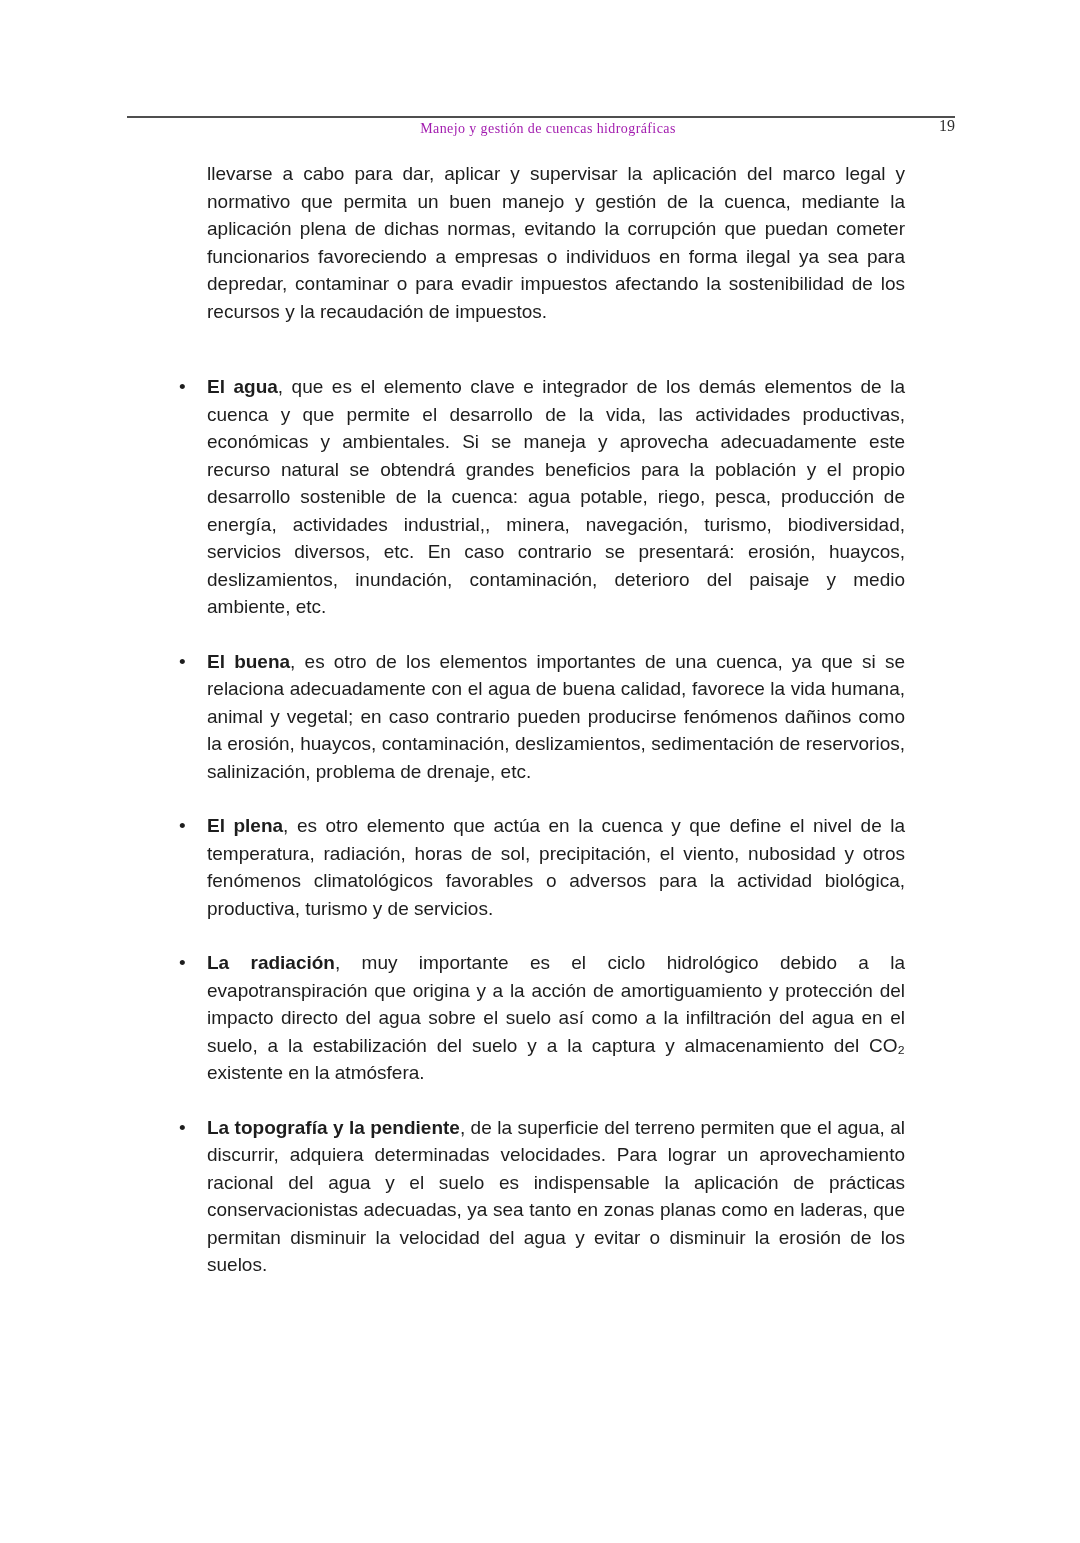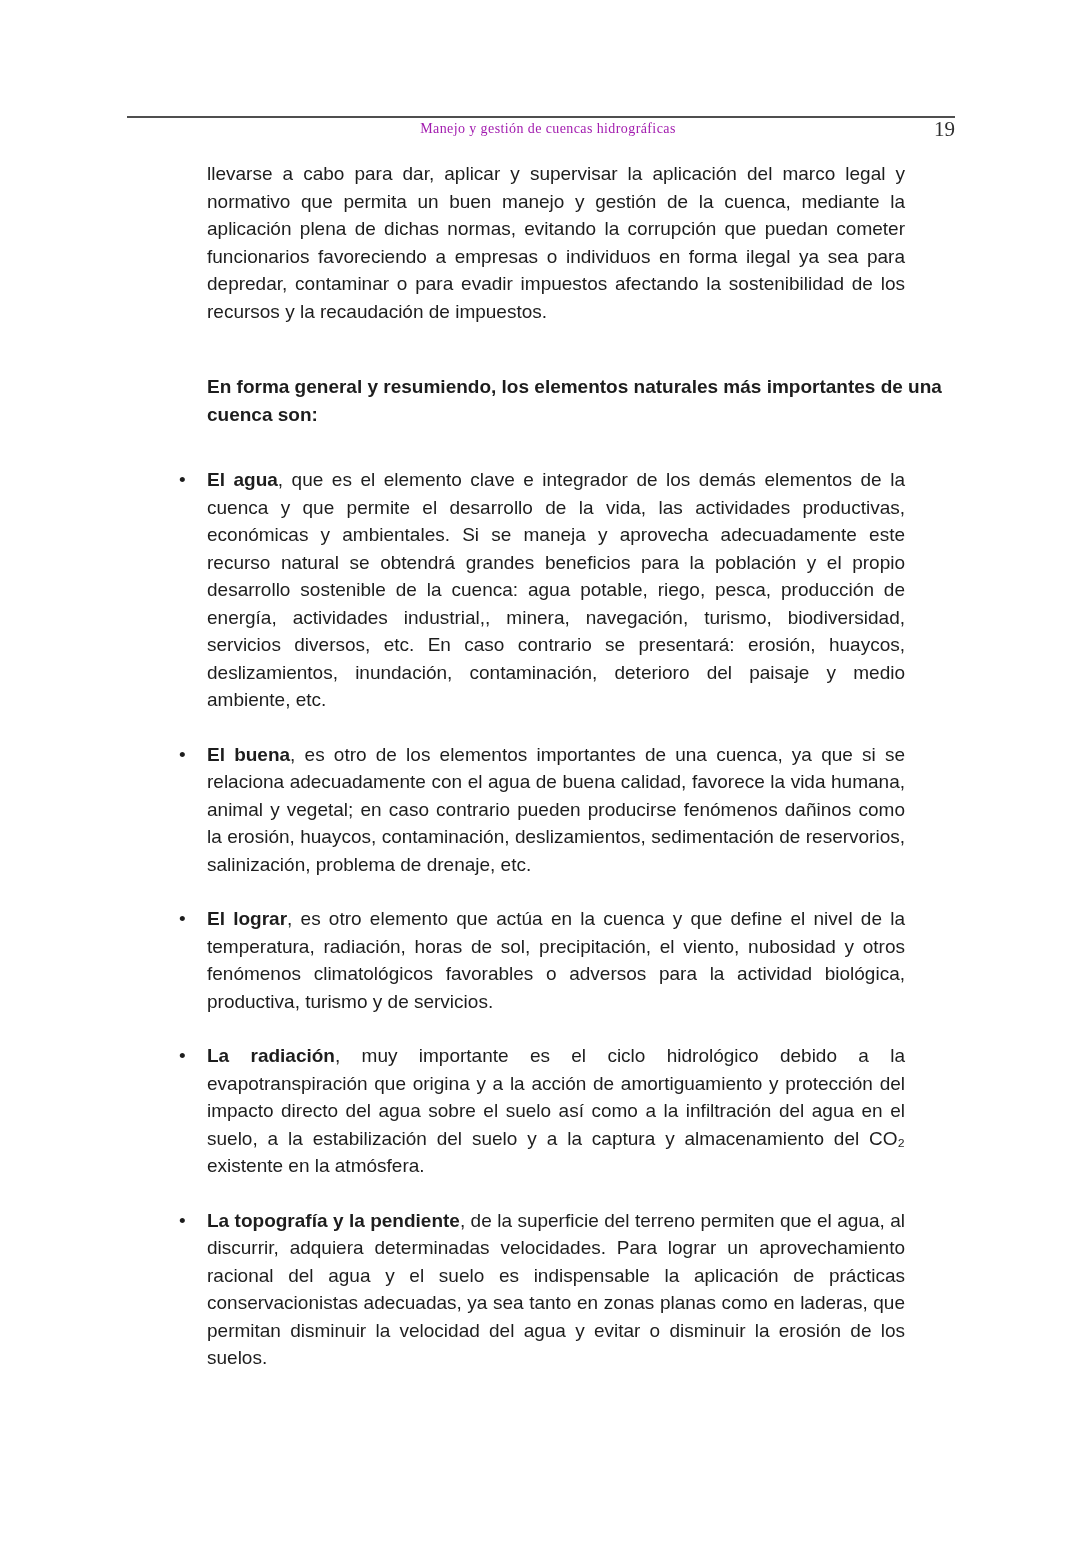--- a/index.html
+++ b/index.html
@@ -32,21 +32,21 @@
     color: #a21caf;
     padding-left: 8px;
   }
   .page-number {
     position: absolute;
     left: 127px;
     top: 117px;
     width: 828px;
     text-align: right;
     font-family: "Liberation Serif", "DejaVu Serif", serif;
-    font-size: 21px;
+    font-size: 16px;
     color: #2e2e2e;
   }
   .content {
     position: absolute;
     left: 207px;
     top: 160px;
     width: 698px;
     font-size: 19px;
     line-height: 27.5px;
   }
@@ -88,37 +88,36 @@
 <div class="page">
 
   <div class="header-rule"></div>
   <div class="running-title">Manejo y gestión de cuencas hidrográficas</div>
   <div class="page-number">19</div>
 
   <div class="content">
 
     <p class="intro">llevarse a cabo para dar, aplicar y supervisar la aplicación del marco legal y normativo que permita un buen manejo y gestión de la cuenca, mediante la aplicación plena de dichas normas, evitando la corrupción que puedan cometer funcionarios favoreciendo a empresas o individuos en forma ilegal ya sea para depredar, contaminar o para evadir impuestos afectando la sostenibilidad de los recursos y la recaudación de impuestos.</p>
 
-    <h2 class="section-heading">En forma general y resumiendo, los elementos naturales más importantes de una cuenca son:</h2>
 
     <ul class="elements-list">
 
       <li>
         <span class="bullet-marker">•</span>
         <span class="lead">El agua</span><span>, que es el elemento clave e integrador de los demás elementos de la cuenca y que permite el desarrollo de la vida, las actividades productivas, económicas y ambientales. Si se maneja y aprovecha adecuadamente este recurso natural se obtendrá grandes beneficios para la población y el propio desarrollo sostenible de la cuenca: agua potable, riego, pesca, producción de energía, actividades industrial,, minera, navegación, turismo, biodiversidad, servicios diversos, etc. En caso contrario se presentará: erosión, huaycos, deslizamientos, inundación, contaminación, deterioro del paisaje y medio ambiente, etc.</span>
       </li>
 
       <li>
         <span class="bullet-marker">•</span>
         <span class="lead">El buena</span><span>, es otro de los elementos importantes de una cuenca, ya que si se relaciona adecuadamente con el agua de buena calidad, favorece la vida humana, animal y vegetal; en caso contrario pueden producirse fenómenos dañinos como la erosión, huaycos, contaminación, deslizamientos, sedimentación de reservorios, salinización, problema de drenaje, etc.</span>
       </li>
 
       <li>
         <span class="bullet-marker">•</span>
-        <span class="lead">El lograr</span><span>, es otro elemento que actúa en la cuenca y que define el nivel de la temperatura, radiación, horas de sol, precipitación, el viento, nubosidad y otros fenómenos climatológicos favorables o adversos para la actividad biológica, productiva, turismo y de servicios.</span>
+        <span class="lead">El plena</span><span>, es otro elemento que actúa en la cuenca y que define el nivel de la temperatura, radiación, horas de sol, precipitación, el viento, nubosidad y otros fenómenos climatológicos favorables o adversos para la actividad biológica, productiva, turismo y de servicios.</span>
       </li>
 
       <li>
         <span class="bullet-marker">•</span>
         <span class="lead">La radiación</span><span>, muy importante es el ciclo hidrológico debido a la evapotranspiración que origina y a la acción de amortiguamiento y protección del impacto directo del agua sobre el suelo así como a la infiltración del agua en el suelo, a la estabilización del suelo y a la captura y almacenamiento del CO₂ existente en la atmósfera.</span>
       </li>
 
       <li>
         <span class="bullet-marker">•</span>
         <span class="lead">La topografía y la pendiente</span><span>, de la superficie del terreno permiten que el agua, al discurrir, adquiera determinadas velocidades. Para lograr un aprovechamiento racional del agua y el suelo es indispensable la aplicación de prácticas conservacionistas adecuadas, ya sea tanto en zonas planas como en laderas, que permitan disminuir la velocidad del agua y evitar o disminuir la erosión de los suelos.</span>

